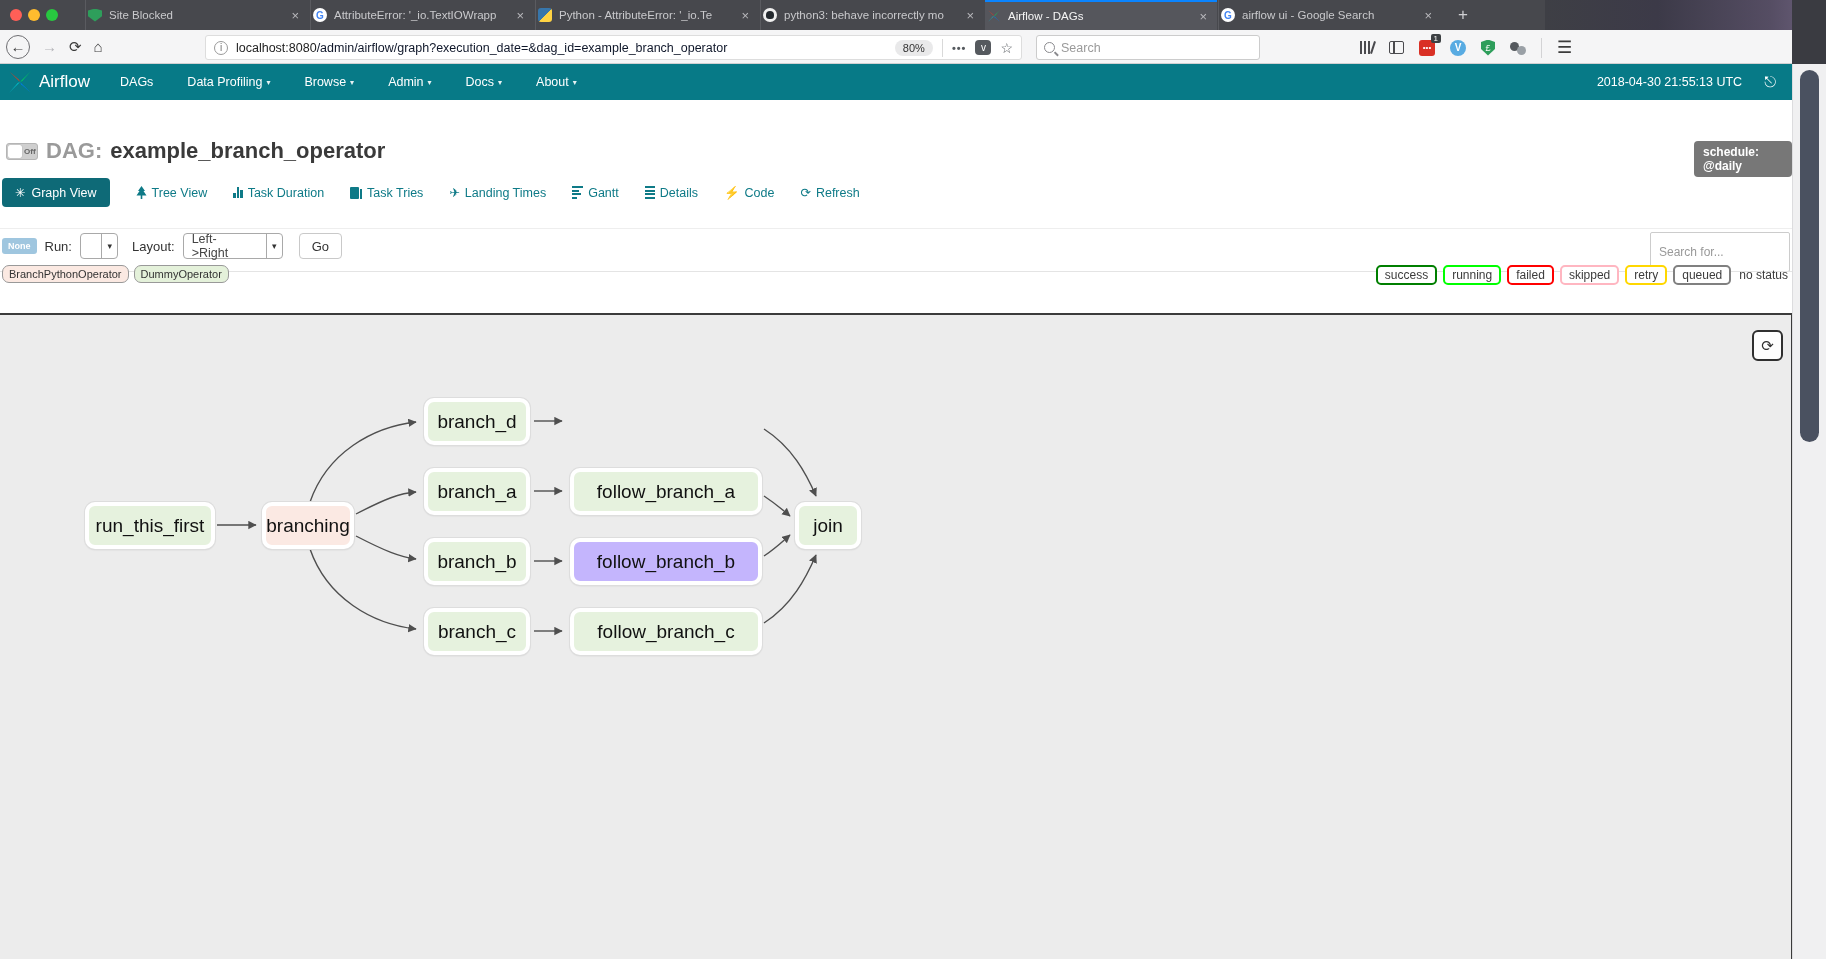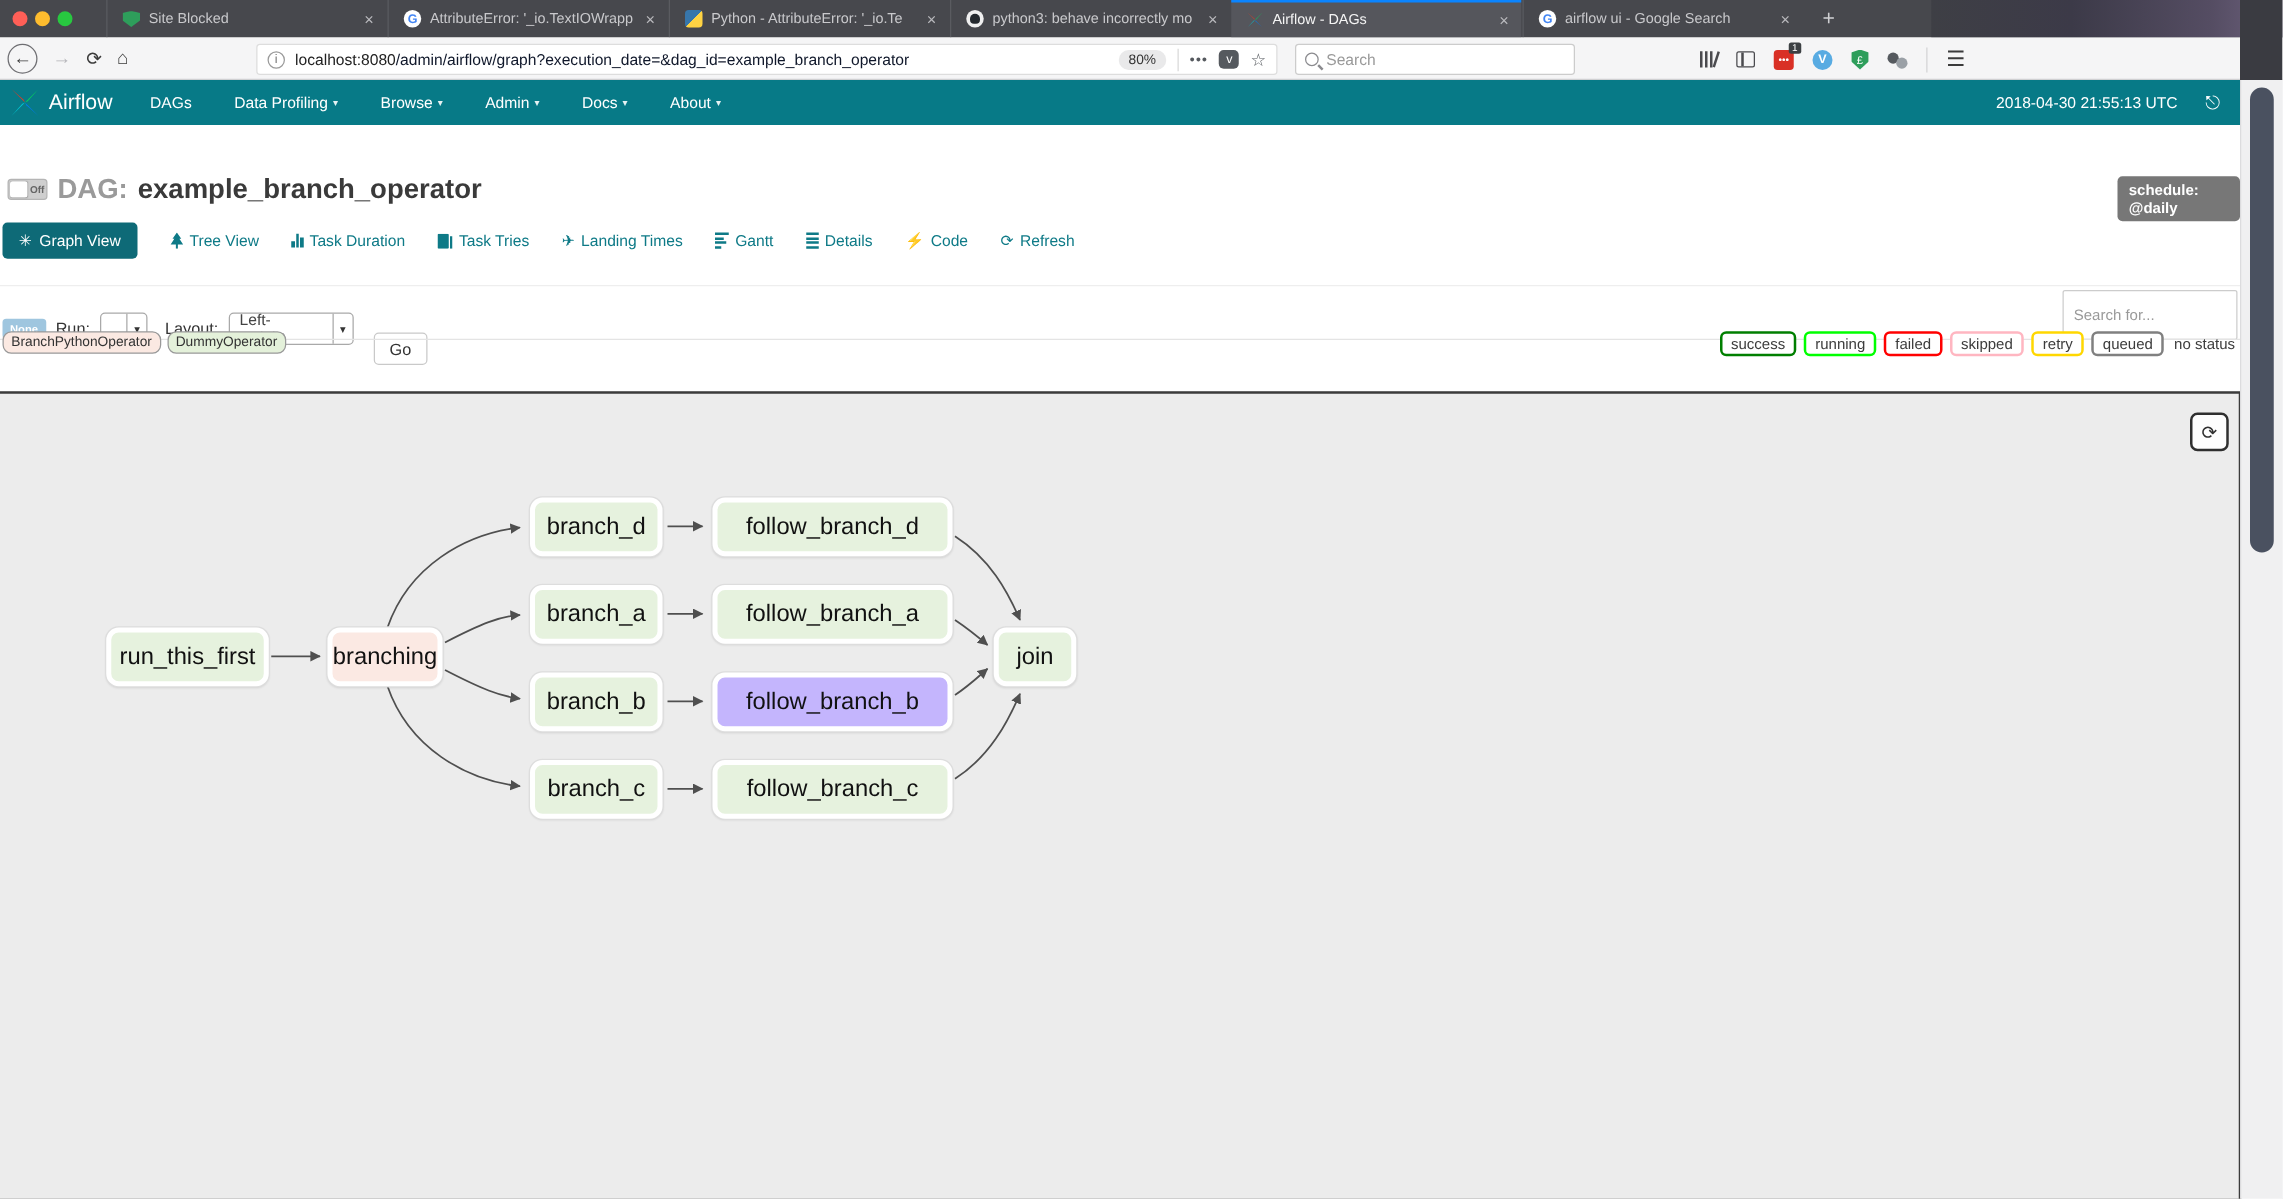--- a/index.html
+++ b/index.html
@@ -6,21 +6,21 @@
   html,body { width:1826px; height:959px; overflow:hidden; }
   body { font-family:"Liberation Sans", sans-serif; background:#fff; }
   #screen { position:relative; width:1826px; height:959px; overflow:hidden; }
 
   
   .tabbar { position:absolute; left:0; top:0; width:1826px; height:30px; background:#47484d; display:flex; align-items:stretch; }
   .tab-gradient { position:absolute; left:1545px; top:0; width:281px; height:30px;
     background:linear-gradient(90deg,#3e3f45 0%, #3c3a48 40%, #554d63 80%, #6e627e 100%); }
   .traffic { position:absolute; top:9px; width:12px; height:12px; border-radius:50%; }
   .t-red{ left:10px; background:#ff5f57; } .t-yellow{ left:28px; background:#febc2e; } .t-green{ left:46px; background:#28c840; }
-  .tab { position:absolute; top:0; height:30px; display:flex; align-items:center; gap:7px; padding:0 8px 0 12px;
+  .tab { position:absolute; top:0; height:30px; display:flex; align-items:center; gap:7px; padding:0 8px 0 2px;
     border-left:1px solid #5a5b60; color:#c9c9cc; font-size:11.5px; }
   .tab.active { background:#55565c; color:#f5f5f5; border-top:2px solid #0a84ff; border-left:none; }
   .tab .title { white-space:nowrap; overflow:hidden; flex:1; }
   .tab .close { color:#b9b9bd; font-size:13px; padding:0 2px; }
   .newtab { position:absolute; left:1448px; top:0; width:30px; height:30px; color:#cfcfd2; font-size:17px; display:flex; align-items:center; justify-content:center; }
   .favicon { width:14px; height:14px; flex:0 0 14px; display:flex; align-items:center; justify-content:center; }
   .fav-google { background:#fff; border-radius:50%; color:#4285F4; font-weight:bold; font-size:10px; }
   .fav-shield { width:12px; height:13px; background:#2e9e5b; clip-path:polygon(50% 0,100% 15%,100% 60%,50% 100%,0 60%,0 15%); }
   .fav-py { border-radius:3px; background:linear-gradient(135deg,#3776ab 50%,#ffd343 50%); }
   .fav-gh { background:#f0f0f0; border-radius:50%; }
@@ -327,21 +327,21 @@
       <span>Run:</span>
       <span class="fakesel" style="width:38px;">
         <span class="selval"></span>
         <span class="selcaret" style="margin-left:auto;">▾</span>
       </span>
       <span style="margin-left:6px;">Layout:</span>
       <span class="fakesel" style="width:100px;gap:12px;">
         <span class="selval">Left-&gt;Right</span>
         <span class="selcaret" style="margin-left:auto;">▾</span>
       </span>
-      <span class="go-btn" style="margin-left:8px;margin-top:33px;">Go</span>
+      <span class="go-btn" style="margin-left:8px;">Go</span>
     </div>
     <input class="searchfor" placeholder="Search for..." style="">
 
     <div class="hr2"></div>
 
     <div class="legend-row">
       <div class="op-pills">
         <span class="op-pill" style="background: rgb(251, 233, 226);">BranchPythonOperator</span>
         <span class="op-pill" style="background: rgb(228, 241, 218);">DummyOperator</span>
       </div>
@@ -376,21 +376,20 @@
           <path d="M764,114 C792,132 806,158 816,181"></path>
           <path d="M764,181 C776,189 783,195 790,201"></path>
           <path d="M764,241 C776,233 783,226 790,220"></path>
           <path d="M764,308 C792,290 806,263 816,240"></path>
         </g>
       </svg>
 
       <div class="node" style="left: 85px; top: 187px; width: 130px; background: rgb(230, 242, 222);">run_this_first</div>
       <div class="node" style="left: 262px; top: 187px; width: 92px; background: rgb(251, 233, 227);">branching</div>
       <div class="node" style="left: 424px; top: 83px; width: 106px; background: rgb(230, 242, 222);">branch_d</div>
-      <div class="node" style="left: 570px; top: 83px; width: 192px; background: rgb(230, 242, 222);">follow_branch_d</div>
       <div class="node" style="left: 424px; top: 153px; width: 106px; background: rgb(230, 242, 222); text-align: right;">branch_a</div>
       <div class="node" style="left: 570px; top: 153px; width: 192px; background: rgb(230, 242, 222);">follow_branch_a</div>
       <div class="node" style="left: 424px; top: 223px; width: 106px; background: rgb(230, 242, 222);">branch_b</div>
       <div class="node" style="left: 570px; top: 223px; width: 192px; background: #c4b5fd;">follow_branch_b</div>
       <div class="node" style="left: 424px; top: 293px; width: 106px; background: rgb(230, 242, 222);">branch_c</div>
       <div class="node" style="left: 570px; top: 293px; width: 192px; background: rgb(230, 242, 222);">follow_branch_c</div>
       <div class="node" style="left: 795px; top: 187px; width: 66px; background: rgb(230, 242, 222);">join</div>
 
       <div class="refresh-btn">
         <span>⟳</span>

